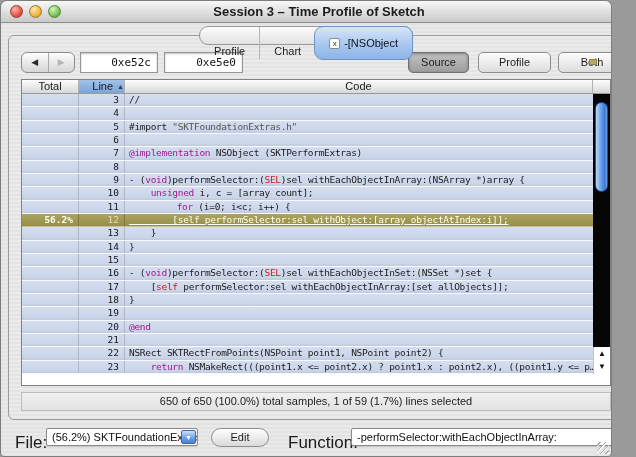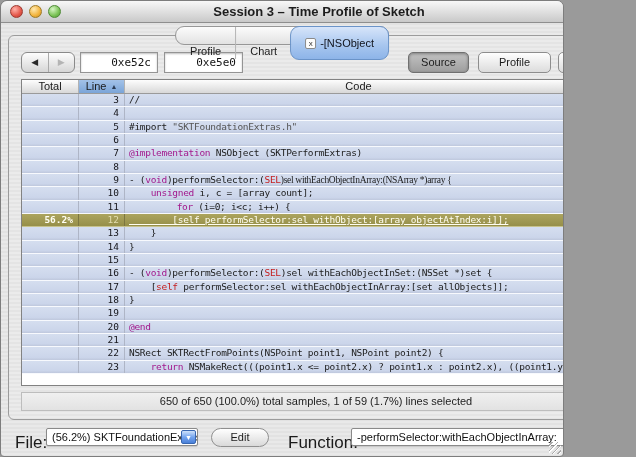--- a/index.html
+++ b/index.html
@@ -1,18 +1,18 @@
 <!DOCTYPE html>
 <html><head>
 <meta charset="utf-8">
 <style>
   * { margin:0; padding:0; box-sizing:border-box; }
   html,body { background:#9a9a9a; font-family:"Liberation Sans", sans-serif; }
   #window{
-    position:relative; width:564px; height:457px; overflow:hidden;
+    position:relative; width:612px; height:457px; overflow:hidden;
     background:repeating-linear-gradient(to bottom,#e9e9e9 0 2px,#e2e2e2 2px 4px);
     border:1px solid #7d7d7d; border-radius:7px 7px 4px 4px;
   }
   
   .titlebar{
     position:absolute; left:0; top:0; width:636px; height:22px;
     background:linear-gradient(to bottom,#f8f8f8,#dedede 55%,#c9c9c9);
     border-bottom:1px solid #8e8e8e; border-radius:7px 7px 0 0;
   }
   .lights{ position:absolute; left:9px; top:4px; display:flex; gap:6px; }
@@ -65,21 +65,21 @@
   .vb-both{ left:557px; width:68px; }
   
   .tableframe{ position:absolute; left:20px; top:78px; width:590px; height:307px;
     background:#fff; border:1px solid #828282; }
   .thead{ position:absolute; left:0; top:0; right:0; height:14px; display:flex;
     background:linear-gradient(to bottom,#fdfdfd,#d8d8d8);
     border-bottom:1px solid #9a9a9a; font-size:11px; color:#1a1a1a; }
   .th{ line-height:13px; text-align:center; border-right:1px solid #b2b2b2; }
   .th-total{ width:57px; }
   .th-line{ width:46px; background:linear-gradient(to bottom,#a3c2e8,#7ba5d8);
-    display:flex; justify-content:center; gap:4px; }
+    display:flex; justify-content:flex-end; gap:4px; }
   .th-line .sort{ font-size:7px; line-height:14px; color:#2b3c55; }
   .th-code{ flex:1; }
   .th-corner{ width:17px; border-right:none; }
   .rows{ position:absolute; left:0; top:14px; width:571px; height:280px; overflow:hidden; }
   .crow{ display:flex; height:13.333px;
     background:linear-gradient(to bottom,#d5deef 0%,#cbd5ea 80%,#bfc8dd 100%);
     border-bottom:1px solid #f7f9fd; }
   .c-total{ width:57px; text-align:right; padding-right:5px;
     font-family:"DejaVu Sans Mono", monospace; font-size:9.5px; line-height:12.5px;
     border-right:1px solid #aeb5c6; color:#111; }
@@ -201,21 +201,21 @@
           <div class="c-code"><span style="color: rgb(162, 24, 140);">@implementation</span><span style="color: rgb(27, 27, 27);"> NSObject (SKTPerformExtras)</span></div>
         </div>
         <div class="crow">
           <div class="c-total"></div>
           <div class="c-line">8</div>
           <div class="c-code"></div>
         </div>
         <div class="crow">
           <div class="c-total"></div>
           <div class="c-line">9</div>
-          <div class="c-code"><span style="color: rgb(27, 27, 27);">- (</span><span style="color: rgb(162, 24, 140);">void</span><span style="color: rgb(27, 27, 27);">)performSelector:(</span><span style="color: rgb(196, 31, 31);">SEL</span><span style="color: rgb(27, 27, 27); font-family: Liberation Serif, serif;">)sel withEachObjectInArray:(NSArray *)array {</span></div>
+          <div class="c-code"><span style="color: rgb(27, 27, 27);">- (</span><span style="color: rgb(162, 24, 140);">void</span><span style="color: rgb(27, 27, 27);">)performSelector:(</span><span style="color: rgb(196, 31, 31);">SEL</span><span style="color: rgb(27, 27, 27);">)sel withEachObjectInArray:(NSArray *)array {</span></div>
         </div>
         <div class="crow">
           <div class="c-total"></div>
           <div class="c-line">10</div>
           <div class="c-code"><span style="color: rgb(27, 27, 27);">    </span><span style="color: rgb(162, 24, 140);">unsigned</span><span style="color: rgb(27, 27, 27);"> i, c = [array count];</span></div>
         </div>
         <div class="crow">
           <div class="c-total"></div>
           <div class="c-line">11</div>
           <div class="c-code"><span style="color: rgb(27, 27, 27);">    </span><span style="color: rgb(162, 24, 140); margin-left: 26px;">for</span><span style="color: rgb(27, 27, 27);"> (i=0; i&lt;c; i++) {</span></div>

